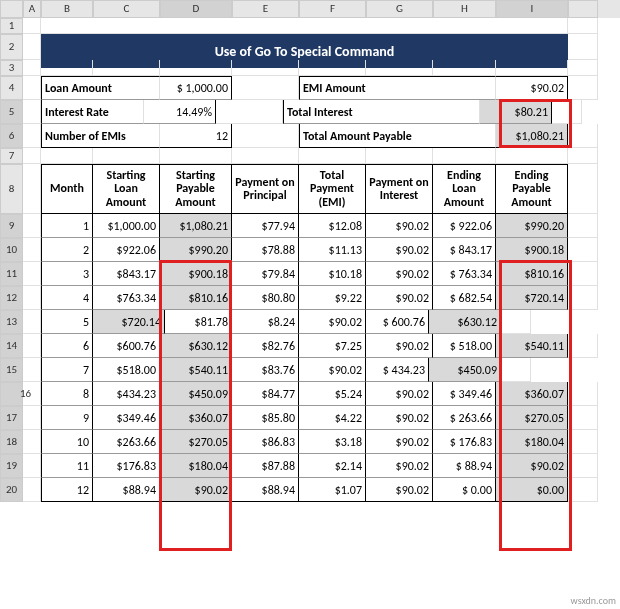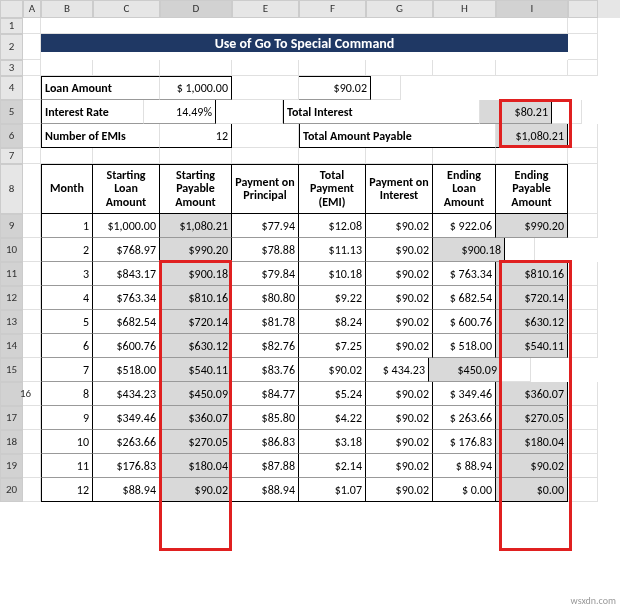--- a/index.html
+++ b/index.html
@@ -56,21 +56,21 @@
   
   .cA{width:18px}.cB{width:52px}.cC{width:67px}.cD{width:72px}.cE{width:67px}.cF{width:67px}.cG{width:67px}.cH{width:63px}.cI{width:72px}.cJ{width:30px}
   
   .title {
     background: #1f3864;
     color: #fff;
     font-weight: bold;
     font-size: 14px;
     justify-content: center;
     border: 1px solid #1f3864;
-    height: 18px;
+    height: 34px;
   }
   .tbr { border-right: 1.5px solid #000 !important; }
   .tbl { border-left: 1.5px solid #000 !important; }
   .tbt { border-top: 1.5px solid #000 !important; }
   .tbb { border-bottom: 1.5px solid #000 !important; }
   .thin { border-bottom: 1px solid #999; }
   .bold { font-weight: bold; }
   .right { justify-content: flex-end; }
   .hdrcell { font-weight: bold; justify-content: center; text-align: center; white-space: normal; line-height: 1.1; }
   .sel-gray { background: #d9d9d9; }
@@ -145,20 +145,21 @@
       <div class="cell cH"></div>
       <div class="cell cI"></div>
       <div class="cell cJ"></div>
     </div>
 
     <div class="row" style="height:24px">
       <div class="cell cA"></div>
       <div class="cell bold tbl tbt thin" style="width:119px">Loan Amount</div>
       <div class="cell cD right tbt tbr thin">$ 1,000.00</div>
       <div class="cell cE"></div>
+      <div class="cell bold tbl tbt thin" style="width:197px">EMI Amount</div>
       <div class="cell cI right tbt tbr thin">$90.02</div>
       <div class="cell cJ"></div>
     </div>
     <div class="row" style="height:24px">
       <div class="cell cA"></div>
       <div class="cell bold tbl thin" style="width:103px">Interest Rate</div>
       <div class="cell cD right tbr thin">14.49%</div>
       <div class="cell cE"></div>
       <div class="cell bold tbl thin" style="width:197px">Total Interest</div>
       <div class="cell cI right sel-gray tbr thin">$80.21</div>
@@ -209,25 +210,26 @@
           <div class="cell cE right" style="border-right:1px solid #000;border-bottom:1px solid #999">$77.94</div>
           <div class="cell cF right" style="border-right:1px solid #000;border-bottom:1px solid #999">$12.08</div>
           <div class="cell cG right" style="border-right:1px solid #000;border-bottom:1px solid #999">$90.02</div>
           <div class="cell cH right" style="border-right:1px solid #000;border-bottom:1px solid #999">$ 922.06</div>
           <div class="cell cI right sel-gray tbr" style="border-bottom:1px solid #999">$990.20</div>
           <div class="cell cJ"></div>
         </div>
         <div class="row" style="height: 24px;">
           <div class="cell cA"></div>
           <div class="cell cB right tbl" style="border-right:1px solid #000;border-bottom:1px solid #999">2</div>
-          <div class="cell cC right" style="border-right:1px solid #000;border-bottom:1px solid #999">$768.97</div>
+          <div class="cell cC right" style="border-right:1px solid #000;border-bottom:1px solid #999">$922.06</div>
           <div class="cell cD right sel-gray" style="border-right:1px solid #000;border-bottom:1px solid #999">$990.20</div>
           <div class="cell cE right" style="border-right:1px solid #000;border-bottom:1px solid #999">$78.88</div>
           <div class="cell cF right" style="border-right:1px solid #000;border-bottom:1px solid #999">$11.13</div>
           <div class="cell cG right" style="border-right:1px solid #000;border-bottom:1px solid #999">$90.02</div>
+          <div class="cell cH right" style="border-right:1px solid #000;border-bottom:1px solid #999">$ 843.17</div>
           <div class="cell cI right sel-gray tbr" style="border-bottom:1px solid #999">$900.18</div>
           <div class="cell cJ"></div>
         </div>
         <div class="row" style="height: 24px;">
           <div class="cell cA"></div>
           <div class="cell cB right tbl" style="border-right:1px solid #000;border-bottom:1px solid #999">3</div>
           <div class="cell cC right" style="border-right:1px solid #000;border-bottom:1px solid #999">$843.17</div>
           <div class="cell cD right sel-gray" style="border-right:1px solid #000;border-bottom:1px solid #999">$900.18</div>
           <div class="cell cE right" style="border-right:1px solid #000;border-bottom:1px solid #999">$79.84</div>
           <div class="cell cF right" style="border-right:1px solid #000;border-bottom:1px solid #999">$10.18</div>
@@ -244,21 +246,20 @@
           <div class="cell cE right" style="border-right:1px solid #000;border-bottom:1px solid #999">$80.80</div>
           <div class="cell cF right" style="border-right:1px solid #000;border-bottom:1px solid #999">$9.22</div>
           <div class="cell cG right" style="border-right:1px solid #000;border-bottom:1px solid #999">$90.02</div>
           <div class="cell cH right" style="border-right:1px solid #000;border-bottom:1px solid #999">$ 682.54</div>
           <div class="cell cI right sel-gray tbr" style="border-bottom:1px solid #999">$720.14</div>
           <div class="cell cJ"></div>
         </div>
         <div class="row" style="height: 24px;">
           <div class="cell cA"></div>
           <div class="cell cB right tbl" style="border-right:1px solid #000;border-bottom:1px solid #999">5</div>
-          <div class="cell cC right" style="border-right:1px solid #000;border-bottom:1px solid #999">$682.54</div>
           <div class="cell cD right sel-gray" style="border-right:1px solid #000;border-bottom:1px solid #999">$720.14</div>
           <div class="cell cE right" style="border-right:1px solid #000;border-bottom:1px solid #999">$81.78</div>
           <div class="cell cF right" style="border-right:1px solid #000;border-bottom:1px solid #999">$8.24</div>
           <div class="cell cG right" style="border-right:1px solid #000;border-bottom:1px solid #999">$90.02</div>
           <div class="cell cH right" style="border-right:1px solid #000;border-bottom:1px solid #999">$ 600.76</div>
           <div class="cell cI right sel-gray tbr" style="border-bottom:1px solid #999">$630.12</div>
           <div class="cell cJ"></div>
         </div>
         <div class="row" style="height: 24px;">
           <div class="cell cA"></div>

